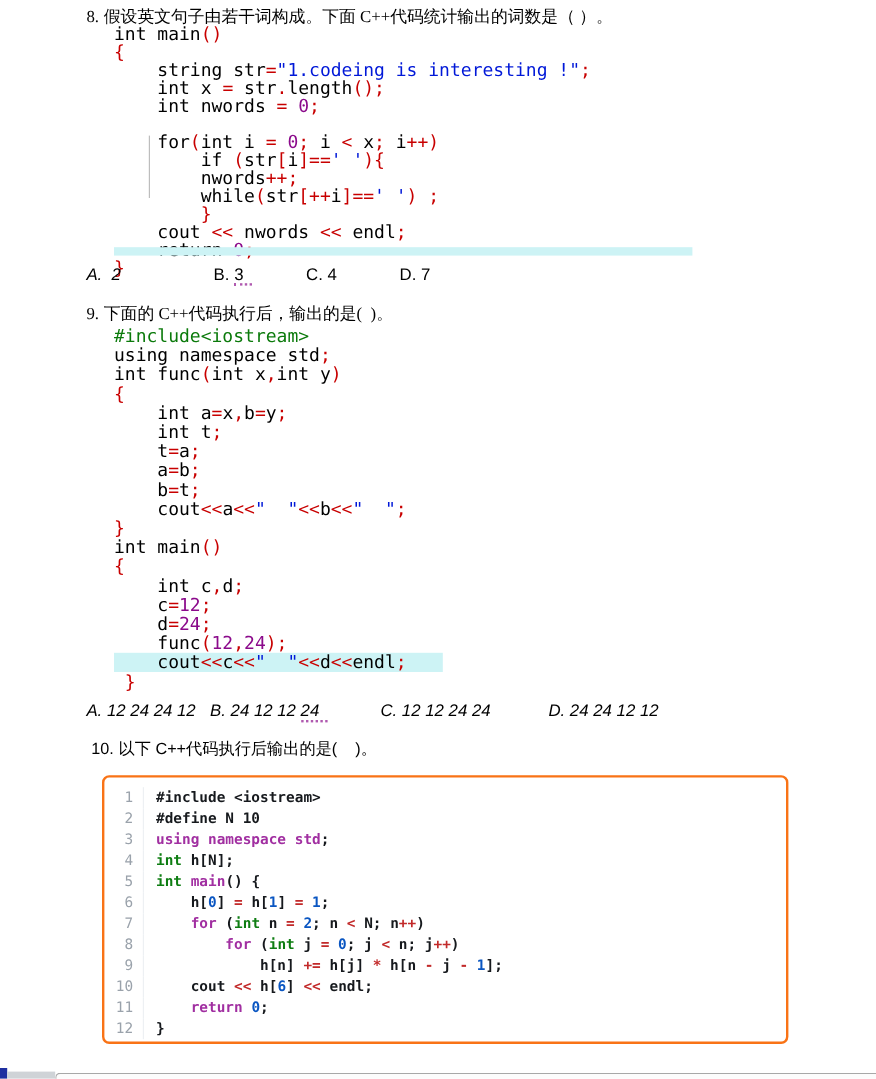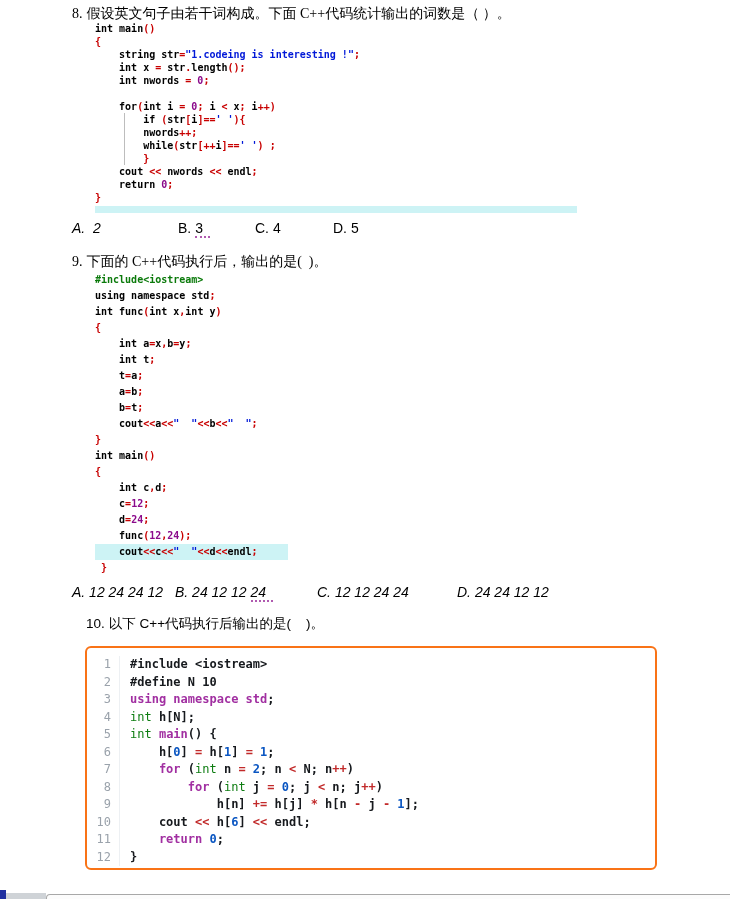--- a/index.html
+++ b/index.html
@@ -6,21 +6,21 @@
   .page{position:relative;width:730px;height:899px;background:#ffffff;overflow:hidden;
         font-family:"Liberation Sans",sans-serif;color:#000;}
 
   
   .qheader{position:absolute;font-family:"Liberation Serif",serif;font-size:14px;white-space:pre;}
   .qheader .qnum{margin-right:4px;}
   #q10-header{font-family:"Liberation Sans",sans-serif;font-size:13.5px;}
 
   
   .codeblock{position:absolute;font-family:"DejaVu Sans Mono","Liberation Mono",monospace;
-             font-weight:bold;font-size:10px;white-space:pre;}
+             font-weight:normal;font-size:15px;white-space:pre;}
   #q8-code{left:95px;top:22px;line-height:13px;}
   #q9-code{left:95px;top:272px;line-height:16px;}
   .cl{min-height:1em;}
   .tk-d{color:#000000;}
   .tk-o{color:#c80000;}
   .tk-n{color:#8b0a8b;}
   .tk-s{color:#0018d8;}
   .tk-p{color:#0b7a0b;}
   .hl{background:#cdf3f5;display:inline-block;padding-right:30px;}
   .hlbar{position:absolute;left:95px;top:206px;width:482px;height:7px;background:#cdf3f5;}
@@ -28,21 +28,21 @@
 
   
   #q10-box{position:absolute;left:85px;top:646px;width:568px;height:212px;
            border:2px solid #f97316;border-radius:6px;background:#fff;padding-top:8px;}
   #q10-code{position:relative;font-family:"DejaVu Sans Mono","Liberation Mono",monospace;
             font-size:12px;line-height:17.5px;white-space:pre;}
   .ln{display:inline-block;width:24px;text-align:right;color:#9aa2ab;font-weight:normal;
       margin-right:10px;padding-right:8px;border-right:1px solid #edf0f3;}
   .tk-gd{color:#16191d;font-weight:bold;}
   .tk-gk{color:#a12fa1;font-weight:bold;}
-  .tk-gt{color:#0e7d12;font-weight:normal;}
+  .tk-gt{color:#0e7d12;font-weight:bold;}
   .tk-gn{color:#0a56c2;font-weight:bold;}
   .tk-go{color:#c22a2a;font-weight:bold;}
 
   
   .answers{position:absolute;font-size:14px;white-space:pre;}
   .answers .opt{display:inline-block;white-space:pre;}
   #q8-answers{left:72px;top:220px;}
   #q8-answers .opt:nth-child(1){width:106px;font-style:italic;}
   #q8-answers .opt:nth-child(2){width:77px;}
   #q8-answers .opt:nth-child(3){width:78px;}
@@ -57,34 +57,34 @@
   .dotted{border-bottom:2px dotted #b05ab0;padding-right:7px;}
 
   
   .win-edge{position:absolute;left:46px;top:894px;width:684px;height:5px;
             border:1px solid #a8a8a8;border-bottom:none;border-radius:4px 0 0 0;background:#fcfcfc;}
   .blue-sq{position:absolute;left:0;top:890px;width:6px;height:9px;background:#1f2fa0;}
   .gray-strip{position:absolute;left:6px;top:893px;width:40px;height:6px;background:#cfd3d7;}
 
   #q8-header{left:72px;top:5px;}
   #q9-header{left:72px;top:253px;}
-  #q10-header{left:86px;top:615px;text-align:center;}
+  #q10-header{left:76px;top:615px;text-align:center;}
 </style>
 </head>
 <body>
 
 <div class="page">
 
   <div class="qheader" id="q8-header"><span class="qnum">8.</span><span>假设英文句子由若干词构成。下面 C++代码统计输出的词数是（ ）。</span></div>
 
   <div class="codeblock" id="q8-code"><div class="cl"><span class="tk-d">int main</span><span class="tk-o">()</span></div><div class="cl"><span class="tk-o">{</span></div><div class="cl"><span class="tk-d">    string str</span><span class="tk-o">=</span><span class="tk-s">"1.codeing is interesting !"</span><span class="tk-o">;</span></div><div class="cl"><span class="tk-d">    int x </span><span class="tk-o">= </span><span class="tk-d">str</span><span class="tk-o">.</span><span class="tk-d">length</span><span class="tk-o">();</span></div><div class="cl"><span class="tk-d">    int nwords </span><span class="tk-o">= </span><span class="tk-n">0</span><span class="tk-o">;</span></div><div class="cl">&nbsp;</div><div class="cl"><span class="tk-d">    for</span><span class="tk-o">(</span><span class="tk-d">int i </span><span class="tk-o">= </span><span class="tk-n">0</span><span class="tk-o">; </span><span class="tk-d">i </span><span class="tk-o">&lt; </span><span class="tk-d">x</span><span class="tk-o">; </span><span class="tk-d">i</span><span class="tk-o">++)</span></div><div class="cl"><span class="tk-d">        if </span><span class="tk-o">(</span><span class="tk-d">str</span><span class="tk-o">[</span><span class="tk-d">i</span><span class="tk-o">]==</span><span class="tk-s">' '</span><span class="tk-o">){</span></div><div class="cl"><span class="tk-d">        nwords</span><span class="tk-o">++;</span></div><div class="cl"><span class="tk-d">        while</span><span class="tk-o">(</span><span class="tk-d">str</span><span class="tk-o">[</span><span class="tk-o">++</span><span class="tk-d">i</span><span class="tk-o">]==</span><span class="tk-s">' '</span><span class="tk-o">) ;</span></div><div class="cl"><span class="tk-d">        </span><span class="tk-o">}</span></div><div class="cl"><span class="tk-d">    cout </span><span class="tk-o">&lt;&lt; </span><span class="tk-d">nwords </span><span class="tk-o">&lt;&lt; </span><span class="tk-d">endl</span><span class="tk-o">;</span></div><div class="cl"><span class="tk-d">    return </span><span class="tk-n">0</span><span class="tk-o">;</span></div><div class="cl"><span class="tk-o">}</span></div></div>
   <div class="iguide"></div>
   <div class="hlbar"></div>
 
-  <div class="answers" id="q8-answers"><span class="opt"><span>A.  2</span><span></span></span><span class="opt"><span>B. </span><span class="dotted">3</span></span><span class="opt"><span>C. 4</span><span></span></span><span class="opt"><span>D. 5</span><span></span></span></div>
+  <div class="answers" id="q8-answers"><span class="opt"><span>A.  2</span><span></span></span><span class="opt"><span>B. </span><span class="dotted">3</span></span><span class="opt"><span>C. 4</span><span></span></span><span class="opt"><span>D. 7</span><span></span></span></div>
 
   <div class="qheader" id="q9-header"><span class="qnum">9.</span><span>下面的 C++代码执行后，输出的是(  )。</span></div>
 
   <div class="codeblock" id="q9-code"><div class="cl"><span class="tk-p">#include&lt;iostream&gt;</span></div><div class="cl"><span class="tk-d">using namespace std</span><span class="tk-o">;</span></div><div class="cl"><span class="tk-d">int func</span><span class="tk-o">(</span><span class="tk-d">int x</span><span class="tk-o">,</span><span class="tk-d">int y</span><span class="tk-o">)</span></div><div class="cl"><span class="tk-o">{</span></div><div class="cl"><span class="tk-d">    int a</span><span class="tk-o">=</span><span class="tk-d">x</span><span class="tk-o">,</span><span class="tk-d">b</span><span class="tk-o">=</span><span class="tk-d">y</span><span class="tk-o">;</span></div><div class="cl"><span class="tk-d">    int t</span><span class="tk-o">;</span></div><div class="cl"><span class="tk-d">    t</span><span class="tk-o">=</span><span class="tk-d">a</span><span class="tk-o">;</span></div><div class="cl"><span class="tk-d">    a</span><span class="tk-o">=</span><span class="tk-d">b</span><span class="tk-o">;</span></div><div class="cl"><span class="tk-d">    b</span><span class="tk-o">=</span><span class="tk-d">t</span><span class="tk-o">;</span></div><div class="cl"><span class="tk-d">    cout</span><span class="tk-o">&lt;&lt;</span><span class="tk-d">a</span><span class="tk-o">&lt;&lt;</span><span class="tk-s">"  "</span><span class="tk-o">&lt;&lt;</span><span class="tk-d">b</span><span class="tk-o">&lt;&lt;</span><span class="tk-s">"  "</span><span class="tk-o">;</span></div><div class="cl"><span class="tk-o">}</span></div><div class="cl"><span class="tk-d">int main</span><span class="tk-o">()</span></div><div class="cl"><span class="tk-o">{</span></div><div class="cl"><span class="tk-d">    int c</span><span class="tk-o">,</span><span class="tk-d">d</span><span class="tk-o">;</span></div><div class="cl"><span class="tk-d">    c</span><span class="tk-o">=</span><span class="tk-n">12</span><span class="tk-o">;</span></div><div class="cl"><span class="tk-d">    d</span><span class="tk-o">=</span><span class="tk-n">24</span><span class="tk-o">;</span></div><div class="cl"><span class="tk-d">    func</span><span class="tk-o">(</span><span class="tk-n">12</span><span class="tk-o">,</span><span class="tk-n">24</span><span class="tk-o">);</span></div><div class="cl hl"><span class="tk-d">    cout</span><span class="tk-o">&lt;&lt;</span><span class="tk-d">c</span><span class="tk-o">&lt;&lt;</span><span class="tk-s">"  "</span><span class="tk-o">&lt;&lt;</span><span class="tk-d">d</span><span class="tk-o">&lt;&lt;</span><span class="tk-d">endl</span><span class="tk-o">;</span></div><div class="cl"><span class="tk-d"> </span><span class="tk-o">}</span></div></div>
 
   <div class="answers" id="q9-answers"><span class="opt"><span>A. 12 24 24 12</span><span></span></span><span class="opt"><span>B. 24 12 12 </span><span class="dotted">24</span></span><span class="opt"><span>C. 12 12 24 24</span><span></span></span><span class="opt"><span>D. 24 24 12 12</span><span></span></span></div>
 
   <div class="qheader" id="q10-header"><span class="qnum">10.</span><span>以下 C++代码执行后输出的是(    )。</span></div>
 
   <div id="q10-box">

